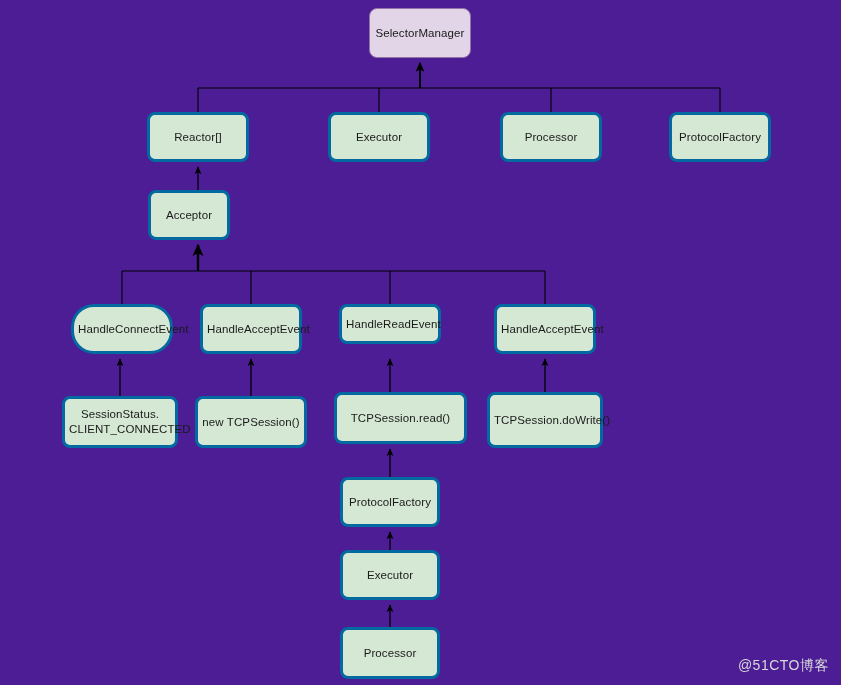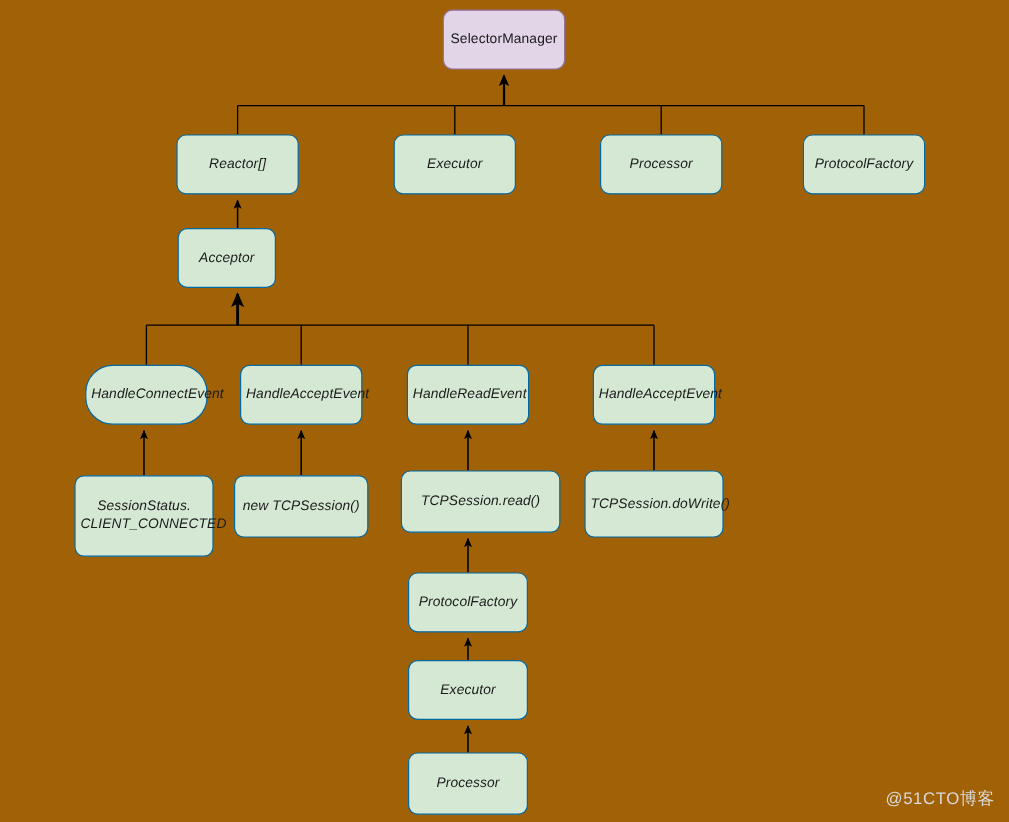--- a/index.html
+++ b/index.html
@@ -8,42 +8,41 @@
     padding: 0;
     background: #ffffff;
   }
   body {
     font-family: "Liberation Sans", sans-serif;
   }
   #canvas {
     position: relative;
     width: 841px;
     height: 685px;
-    background: #a16207;
+    background: #4c1d95;
     overflow: hidden;
   }
   .node {
     position: absolute;
     box-sizing: border-box;
     display: flex;
     align-items: center;
     justify-content: center;
     text-align: center;
     border-radius: 8px;
     font-size: 11.5px;
     line-height: 1.3;
     color: #1a1a1a;
     letter-spacing: 0.1px;
     padding: 2px 4px;
     z-index: 3;
   }
   .node.green {
     background: #d5e8d4;
-    border: 1px solid #0369a1;
-    font-style: italic;
+    border: 3px solid #0369a1;
   }
   .node.purple {
     background: #e1d5e7;
     border: 1px solid #9673a6;
   }
   .node .lbl {
     display: block;
     width: 100%;
     white-space: pre-line;
   }
@@ -146,27 +145,27 @@
       </div>
       <div class="node green" style="left: 148px; top: 190px; width: 82px; height: 50px;">
         <span class="lbl">Acceptor</span>
       </div>
       <div class="node green" style="left: 71px; top: 304px; width: 102px; height: 50px; border-radius: 23px;">
         <span class="lbl">HandleConnectEvent</span>
       </div>
       <div class="node green" style="left: 200px; top: 304px; width: 102px; height: 50px;">
         <span class="lbl">HandleAcceptEvent</span>
       </div>
-      <div class="node green" style="left: 339px; top: 304px; width: 102px; height: 50px;">
+      <div class="node green" style="left: 339px; top: 304px; width: 102px; height: 40px;">
         <span class="lbl">HandleReadEvent</span>
       </div>
       <div class="node green" style="left: 494px; top: 304px; width: 102px; height: 50px;">
         <span class="lbl">HandleAcceptEvent</span>
       </div>
-      <div class="node green" style="left: 62px; top: 396px; width: 116px; height: 68px;">
+      <div class="node green" style="left: 62px; top: 396px; width: 116px; height: 52px;">
         <span class="lbl">SessionStatus.
 CLIENT_CONNECTED</span>
       </div>
       <div class="node green" style="left: 195px; top: 396px; width: 112px; height: 52px;">
         <span class="lbl">new TCPSession()</span>
       </div>
       <div class="node green" style="left: 334px; top: 392px; width: 133px; height: 52px;">
         <span class="lbl">TCPSession.read()</span>
       </div>
       <div class="node green" style="left: 487px; top: 392px; width: 116px; height: 56px;">

